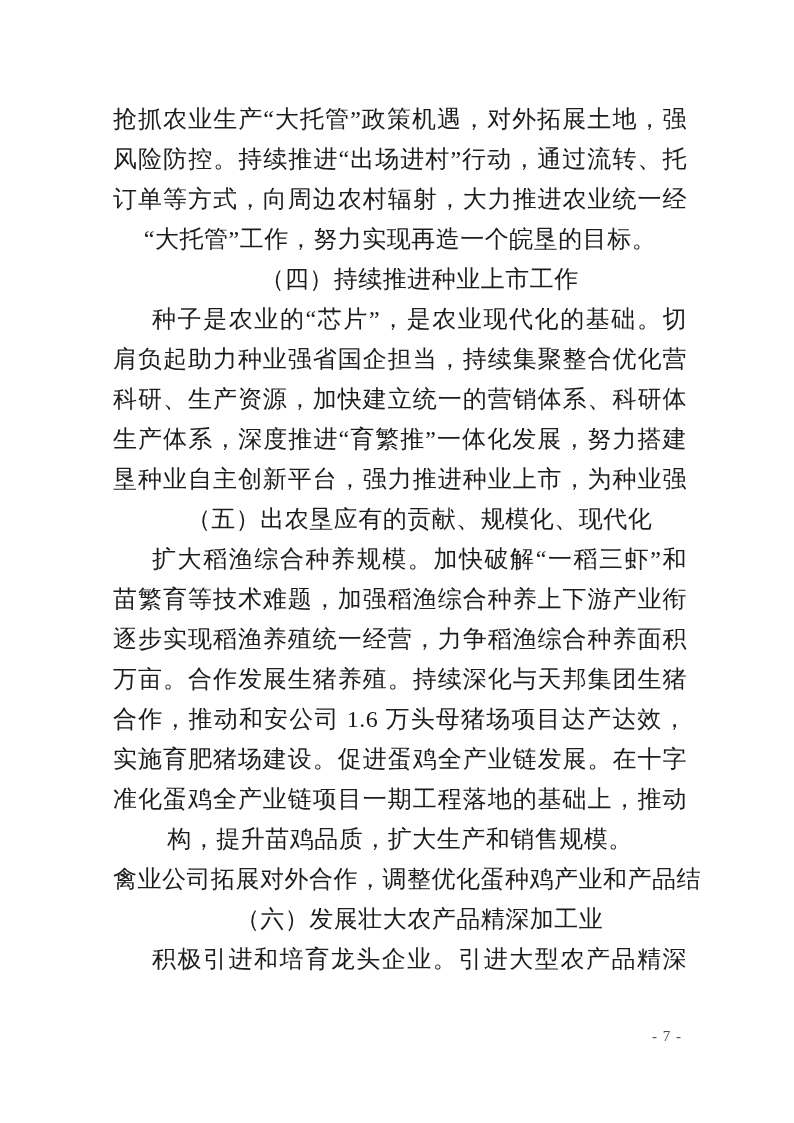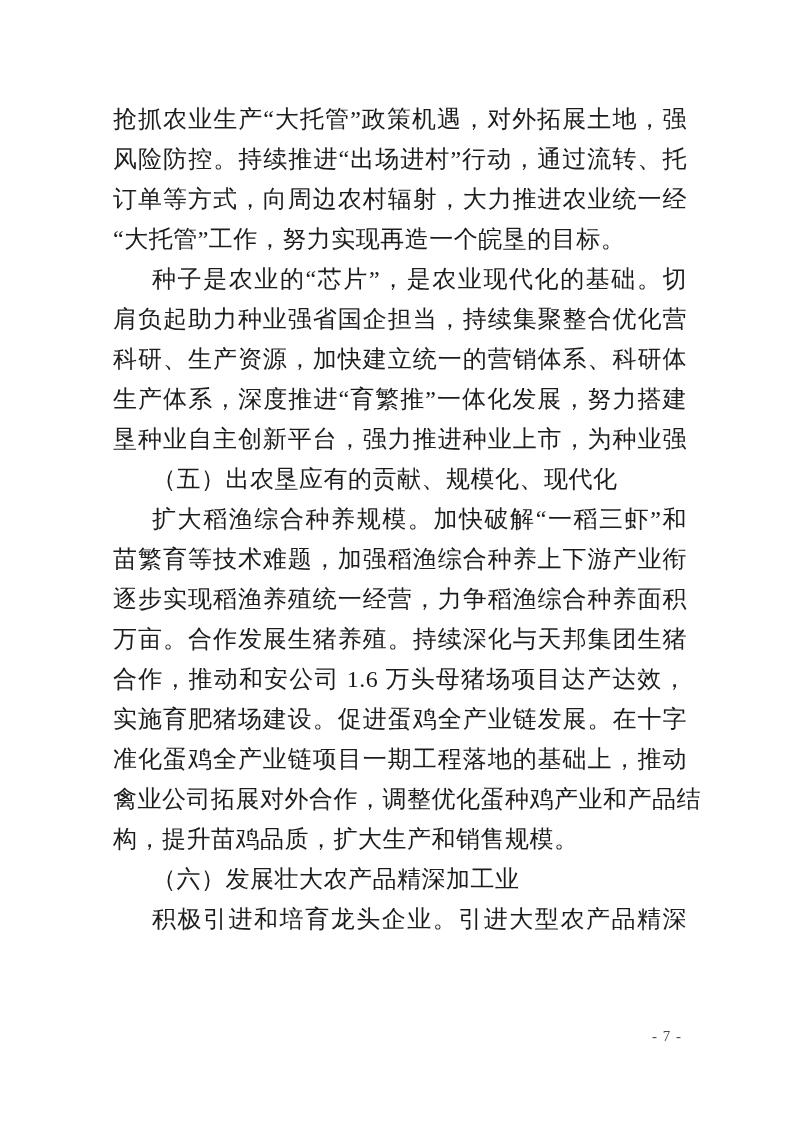--- a/index.html
+++ b/index.html
@@ -28,21 +28,21 @@
     top: 99px;
     width: 574px;
     color: #1c1c1c;
   }
   .line {
     height: 40px;
     line-height: 40px;
     font-size: 24px;
     letter-spacing: 0.5px;
     white-space: nowrap;
-    text-align: left;
+    text-align: center;
   }
   .line.fill {
     white-space: normal;
     text-align: justify;
     text-align-last: justify;
     text-justify: inter-character;
     overflow: hidden;
   }
   .line.indent {
     padding-left: 39px;
@@ -59,33 +59,34 @@
 </style>
 </head>
 <body style="background: rgb(255, 255, 255);">
 
 <div class="doc-page">
   <div class="doc-body" style="color: rgb(28, 28, 28);">
     <div class="line fill">抢抓农业生产“大托管”政策机遇，对外拓展土地，强化</div>
     <div class="line fill">风险防控。持续推进“出场进村”行动，通过流转、托管、</div>
     <div class="line fill">订单等方式，向周边农村辐射，大力推进农业统一经营和</div>
     <div class="line">“大托管”工作，努力实现再造一个皖垦的目标。</div>
+    <div class="line indent">（四）持续推进种业上市工作</div>
     <div class="line indent fill">种子是农业的“芯片”，是农业现代化的基础。切实</div>
     <div class="line fill">肩负起助力种业强省国企担当，持续集聚整合优化营销、</div>
     <div class="line fill">科研、生产资源，加快建立统一的营销体系、科研体系和</div>
     <div class="line fill">生产体系，深度推进“育繁推”一体化发展，努力搭建皖</div>
     <div class="line fill">垦种业自主创新平台，强力推进种业上市，为种业强省作</div>
     <div class="line indent">（五）出农垦应有的贡献、规模化、现代化</div>
     <div class="line indent fill">扩大稻渔综合种养规模。加快破解“一稻三虾”和种</div>
     <div class="line fill">苗繁育等技术难题，加强稻渔综合种养上下游产业衔接，</div>
     <div class="line fill">逐步实现稻渔养殖统一经营，力争稻渔综合种养面积达 10</div>
     <div class="line fill">万亩。合作发展生猪养殖。持续深化与天邦集团生猪养殖</div>
     <div class="line fill">合作，推动和安公司 1.6 万头母猪场项目达产达效，启动</div>
     <div class="line fill">实施育肥猪场建设。促进蛋鸡全产业链发展。在十字铺标</div>
     <div class="line fill">准化蛋鸡全产业链项目一期工程落地的基础上，推动安禽</div>
+    <div class="line">构，提升苗鸡品质，扩大生产和销售规模。</div>
     <div class="line">禽业公司拓展对外合作，调整优化蛋种鸡产业和产品结</div>
-    <div class="line">构，提升苗鸡品质，扩大生产和销售规模。</div>
     <div class="line indent">（六）发展壮大农产品精深加工业</div>
     <div class="line indent fill">积极引进和培育龙头企业。引进大型农产品精深加工</div>
   </div>
 
   <div class="page-number" style="color: rgb(62, 74, 89);">- 7 -</div>
 </div>
 
 </body></html>

